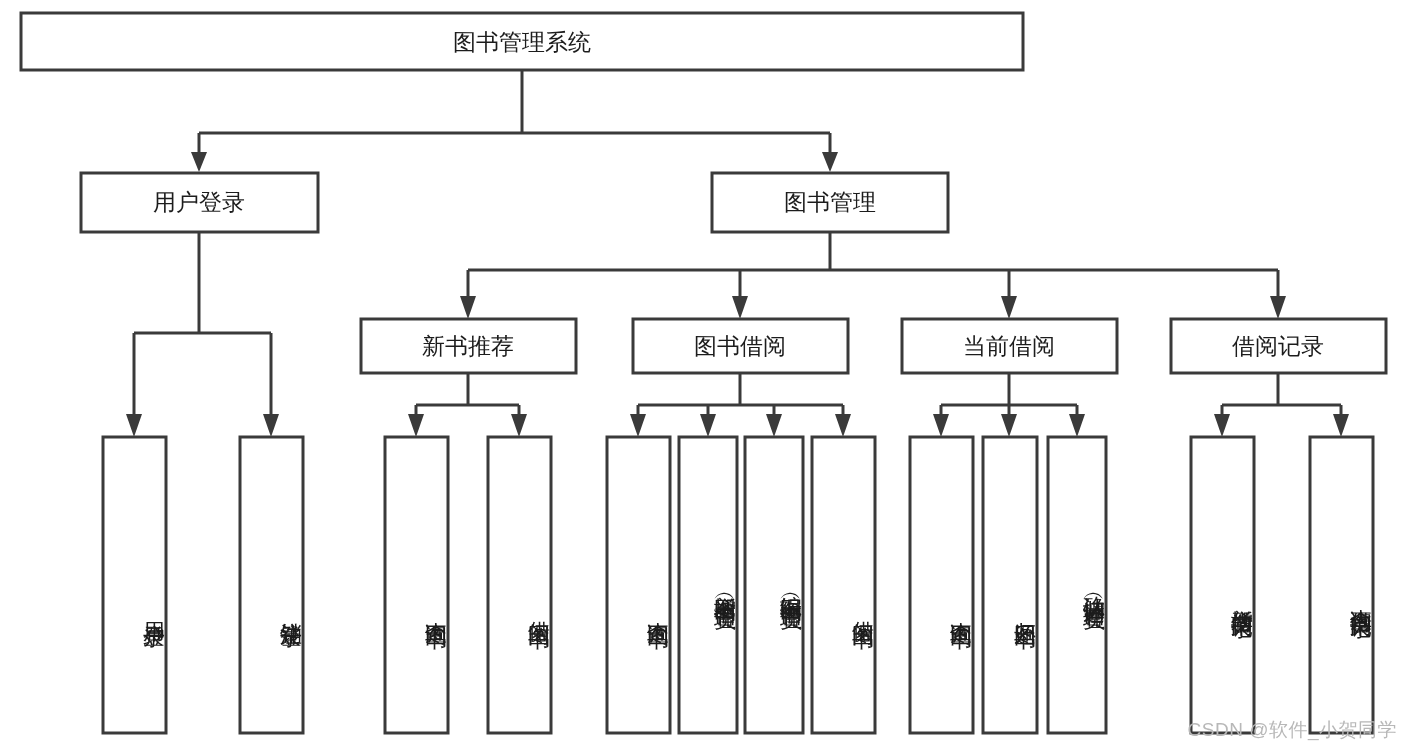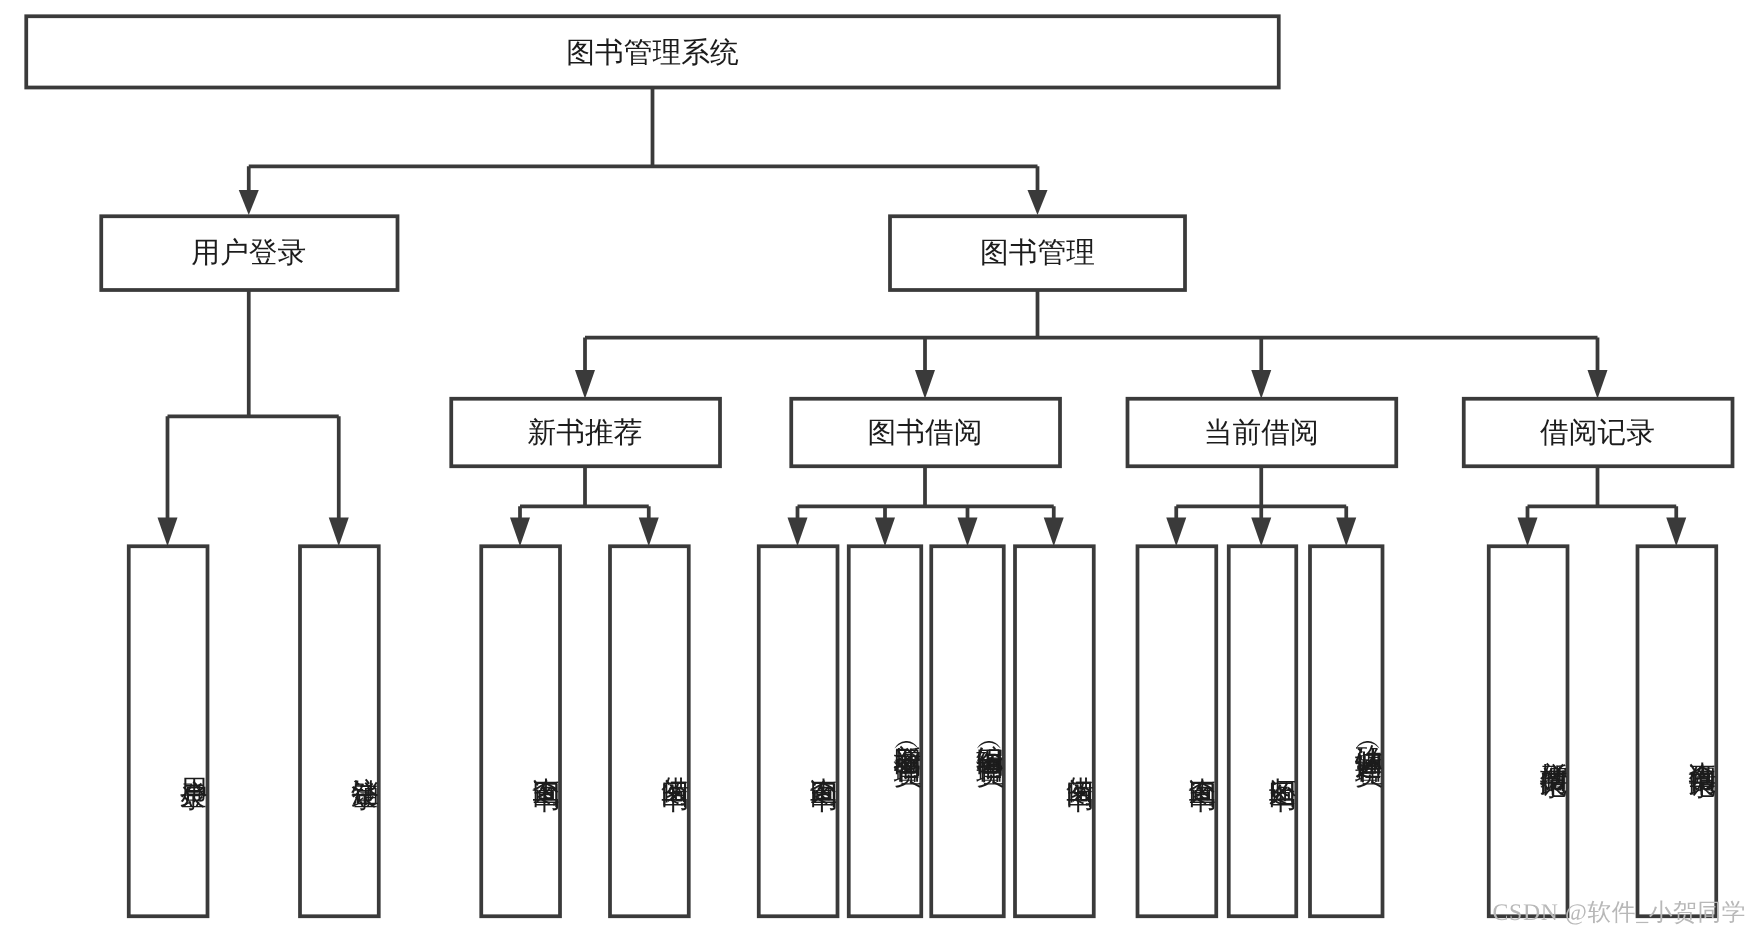--- a/index.html
+++ b/index.html
@@ -61,21 +61,21 @@
     display: flex;
     align-items: flex-start;
     justify-content: center;
     text-align: left;
     pointer-events: none;
   }
   .watermark {
     position: absolute;
     right: 8px;
     bottom: 4px;
-    font-family: Liberation Serif, serif;
+    font-family: Liberation Sans, sans-serif;
     font-size: 19px;
     color: #b8b8b8;
     letter-spacing: 0.5px;
     white-space: nowrap;
   }
 </style>
 </head>
 <body>
 
 <div id="diagram-root">

